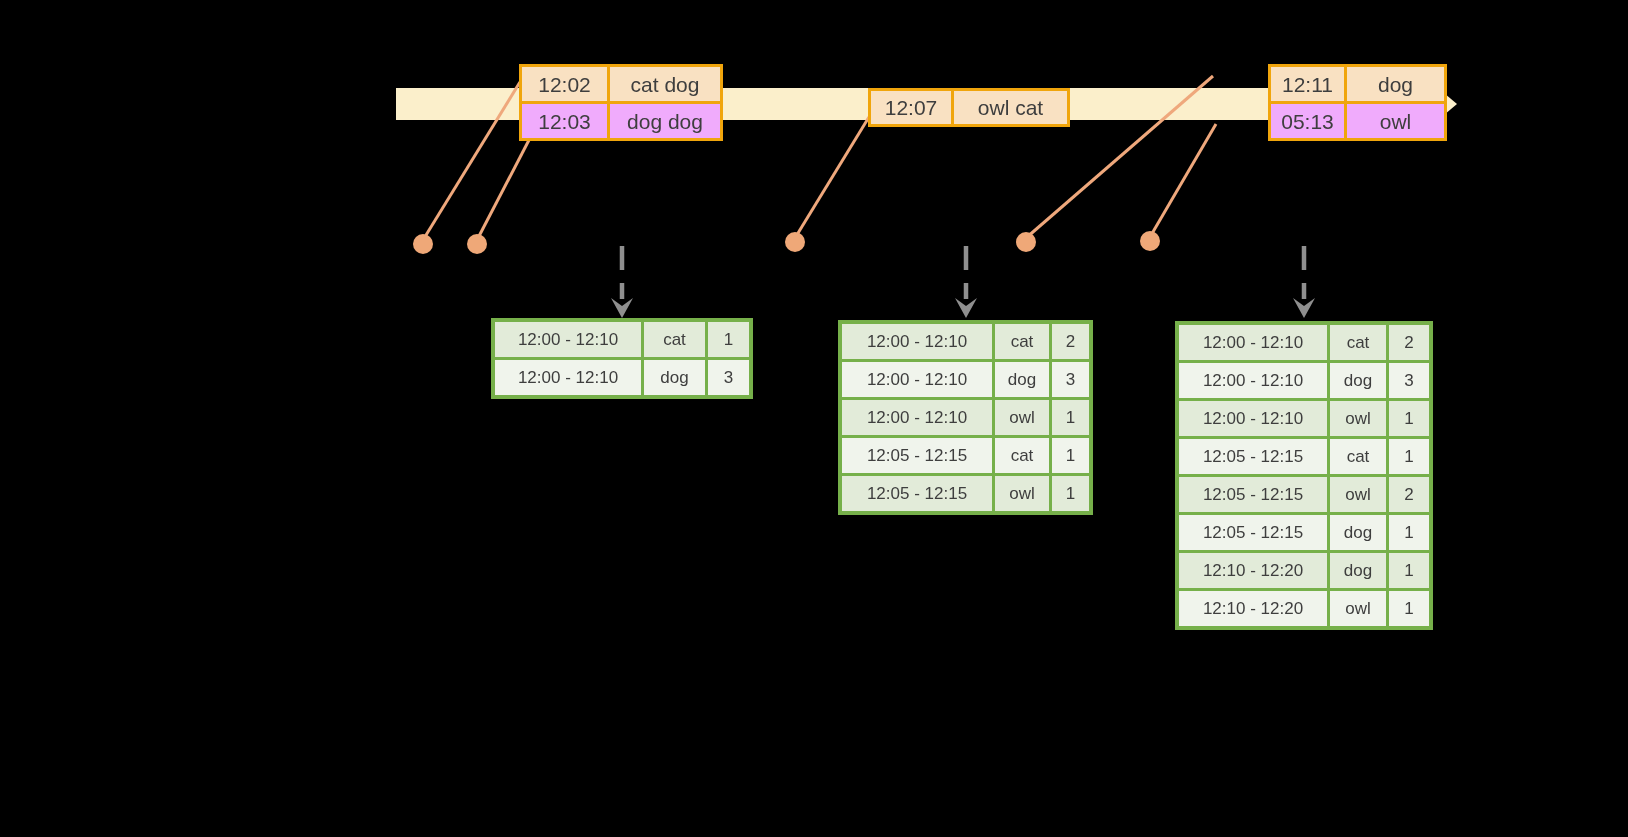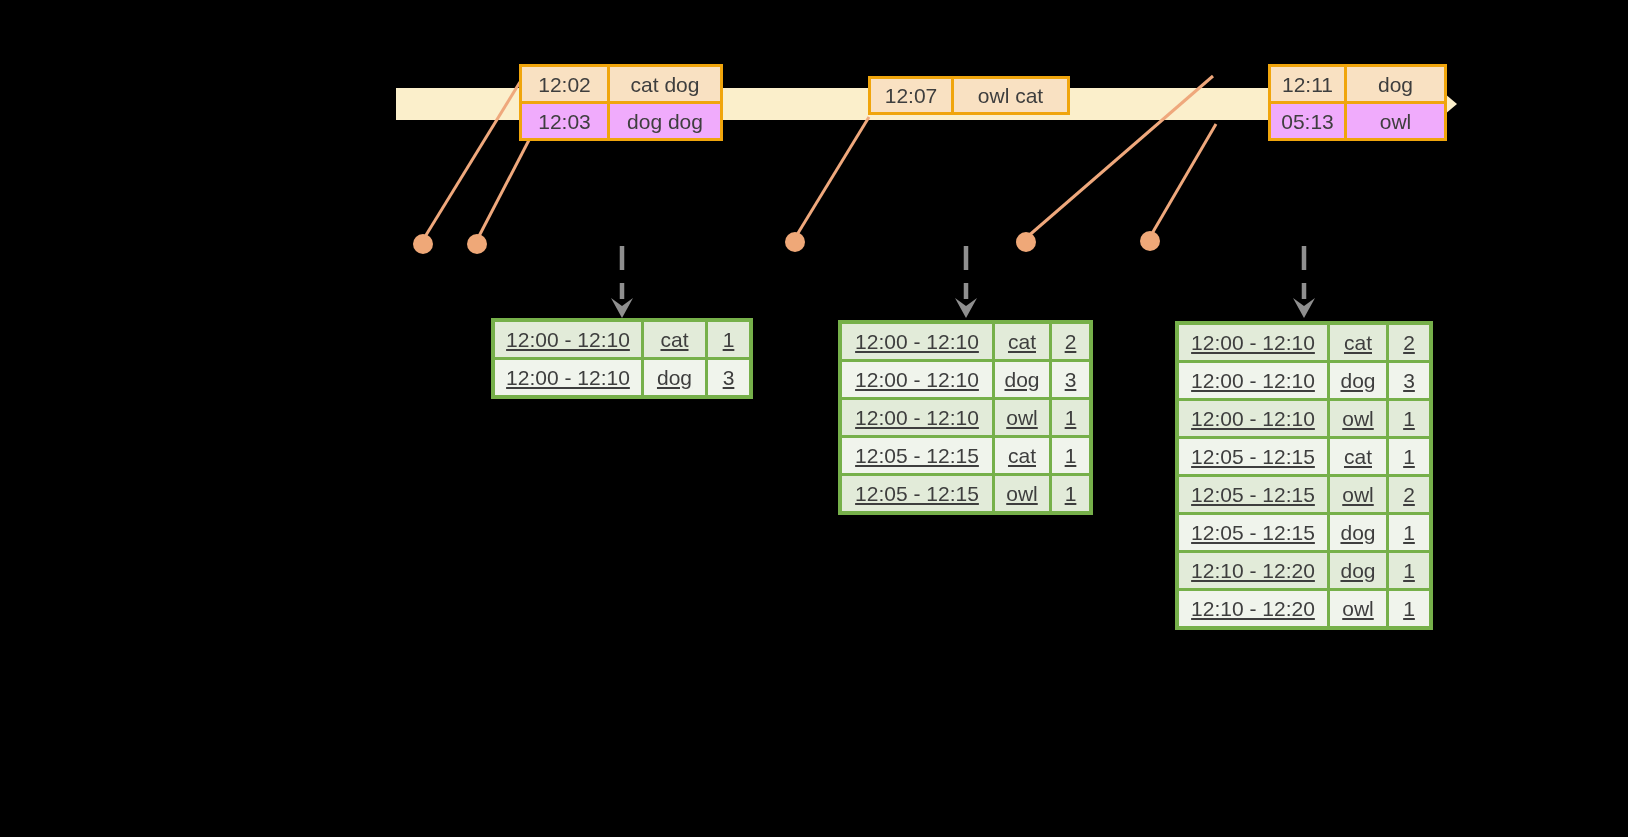--- a/index.html
+++ b/index.html
@@ -16,21 +16,21 @@
   .event-row{flex:1;display:grid;grid-template-columns:var(--tc) 1fr;column-gap:3px;}
   .event-row .cell{display:flex;align-items:center;justify-content:center;font-size:21px;line-height:1;}
   .er-dark .cell{background:#f9e1c2;}
   .er-light .cell{background:#f0abfc;}
   
   .result-table{
     position:absolute;background:#76b04a;padding:4px;box-sizing:border-box;
     display:flex;flex-direction:column;row-gap:3px;
   }
   .result-row{flex:1;display:grid;grid-template-columns:var(--c1) var(--c2) var(--c3);column-gap:3px;}
-  .result-row .cell{display:flex;align-items:center;justify-content:center;font-size:21px;line-height:1;text-decoration:underline;}
+  .result-row .cell{display:flex;align-items:center;justify-content:center;font-size:17px;line-height:1;}
   .tr-dark .cell{background:#e2ebd9;}
   .tr-light .cell{background:#f0f4ec;}
   
   .band{fill:#fbefcb;}
   .connector{stroke:#efa87c;stroke-width:3;fill:none;}
   .dot{fill:#efa878;}
   .dash-shaft{stroke:#8f8f8f;stroke-width:4.5;stroke-dasharray:24 13;fill:none;}
   .dash-head{fill:#8f8f8f;}
 </style>
 </head>
@@ -69,21 +69,21 @@
         <div class="cell">12:02</div>
         <div class="cell">cat dog</div>
       </div>
 
       <div class="event-row er-light">
         <div class="cell">12:03</div>
         <div class="cell">dog dog</div>
       </div>
     </div>
 
-  <div class="event-box" style="left:868px;top:76px;width:202px;height:39px;--tc:80px;">
+  <div class="event-box" style="left:868px;top:88px;width:202px;height:39px;--tc:80px;">
 
       <div class="event-row er-dark">
         <div class="cell">12:07</div>
         <div class="cell">owl cat</div>
       </div>
     </div>
 
   <div class="event-box" style="left:1268px;top:64px;width:179px;height:77px;--tc:73px;">
 
       <div class="event-row er-dark">

